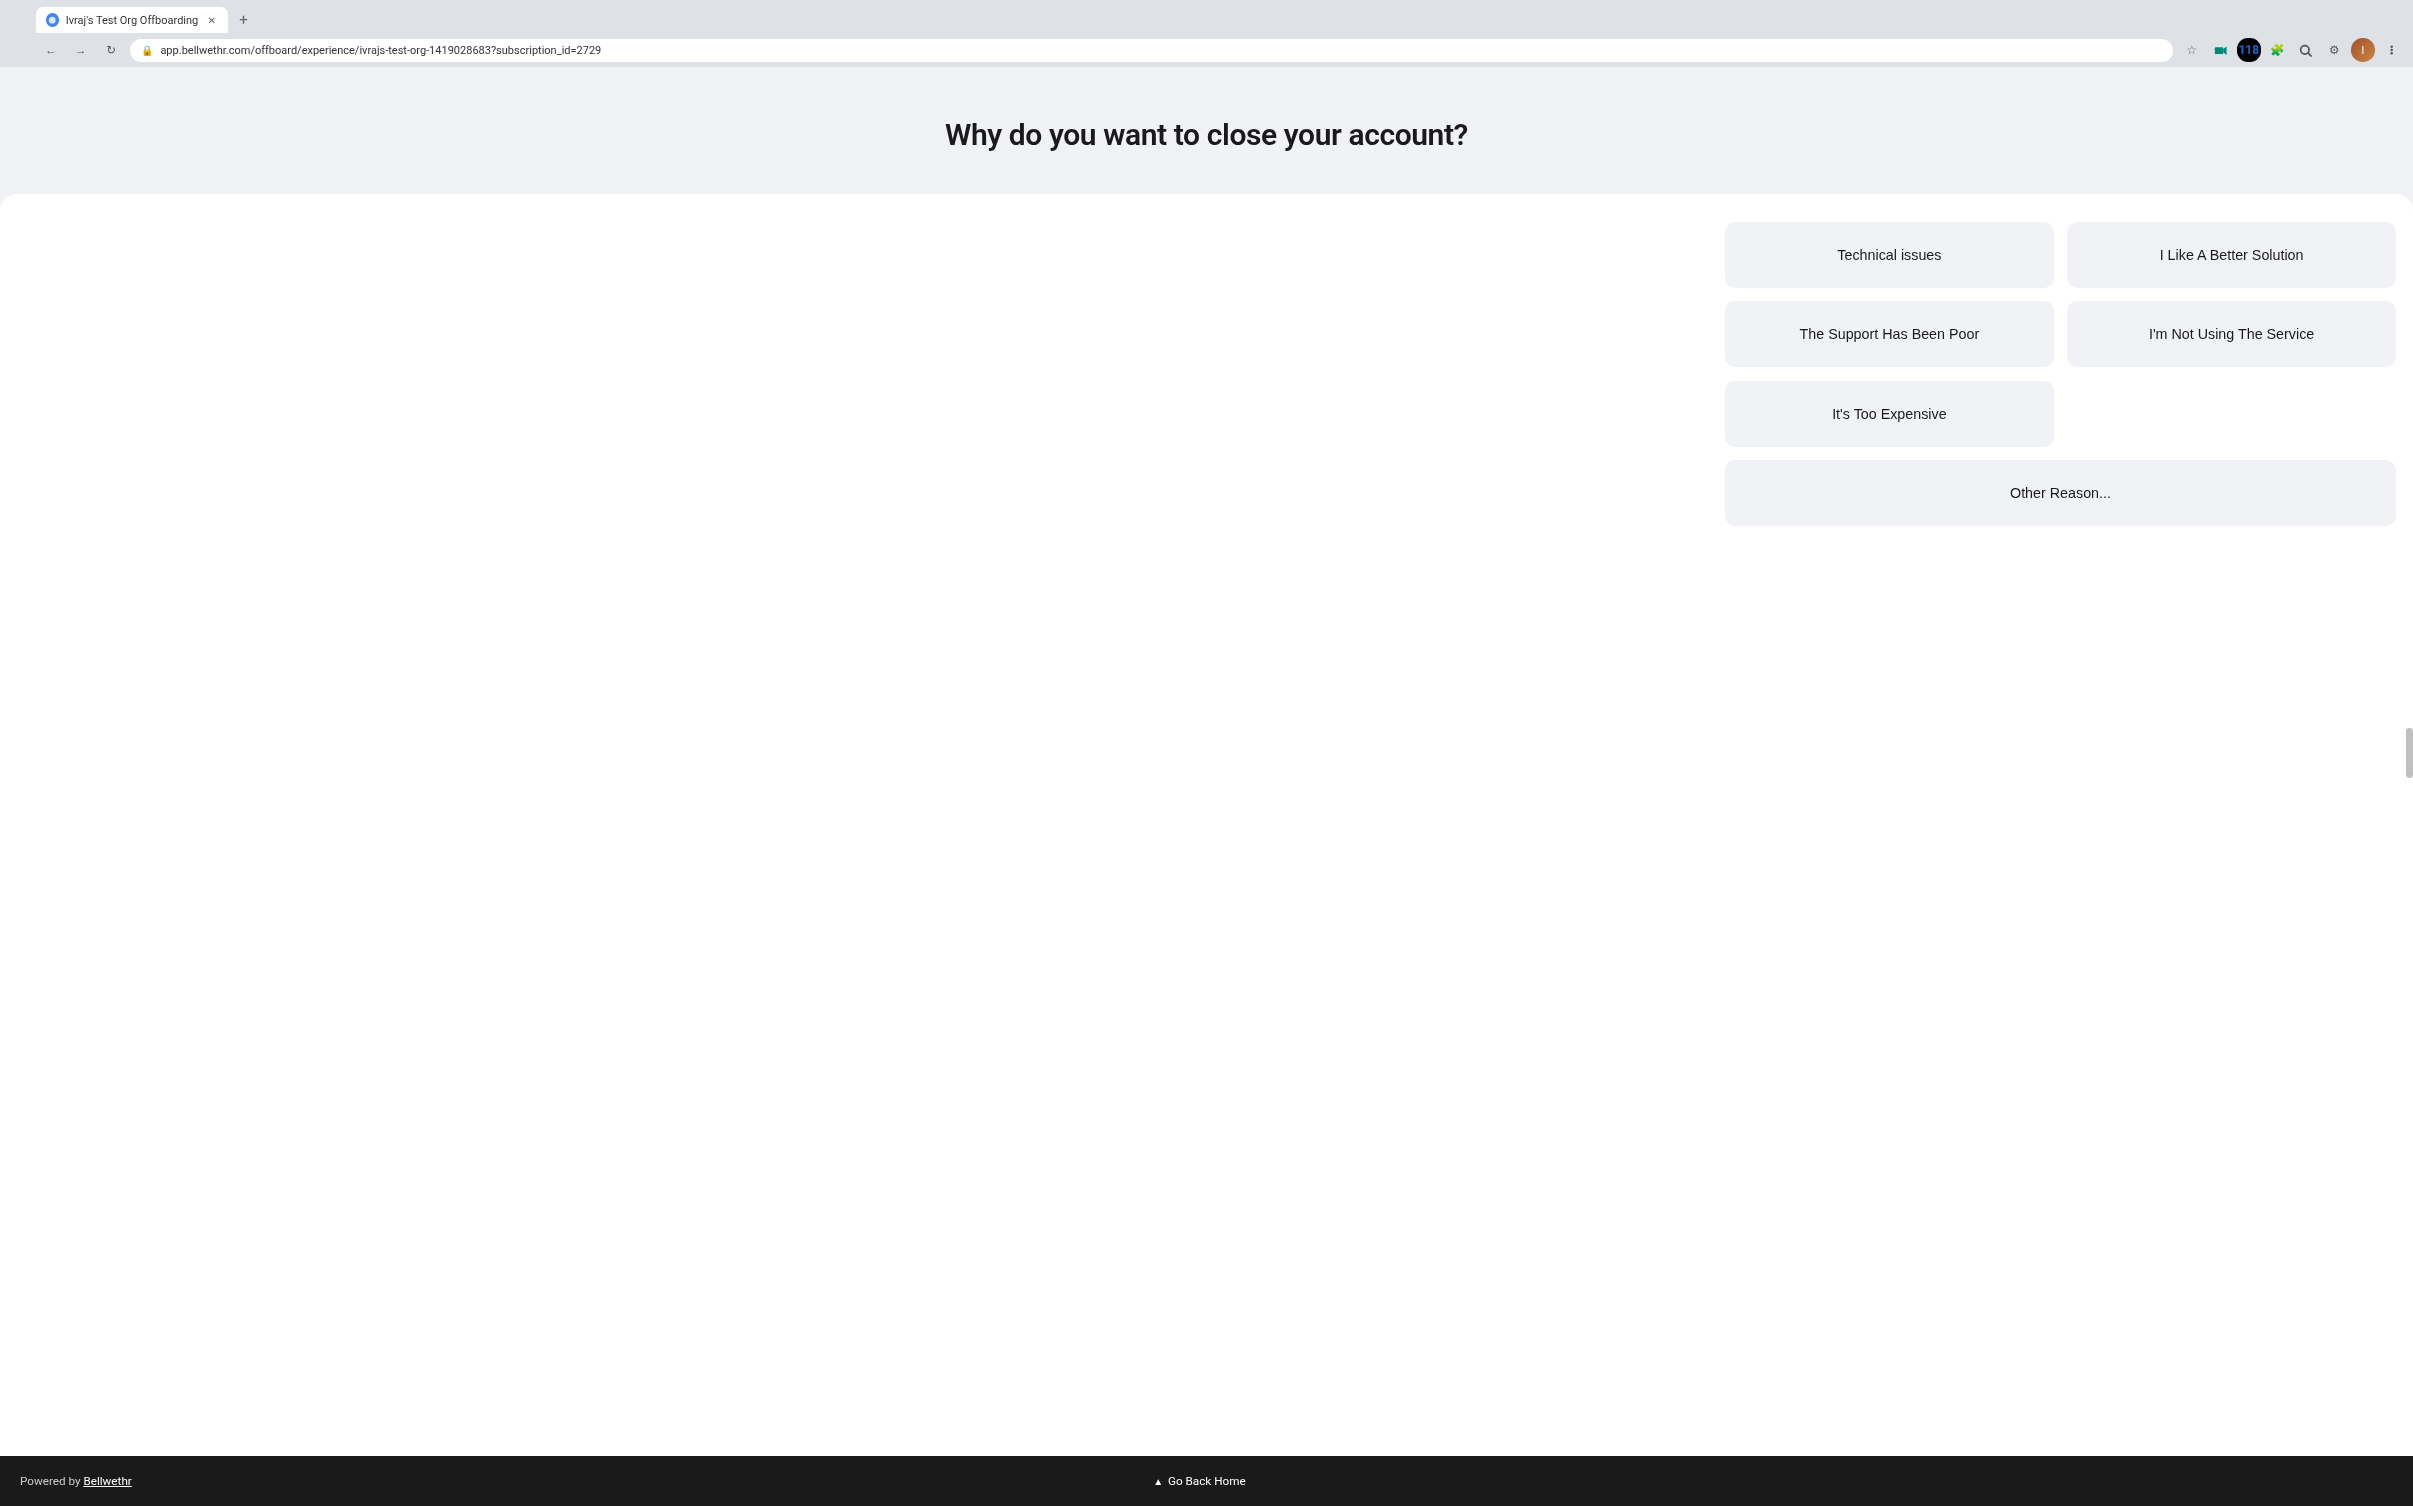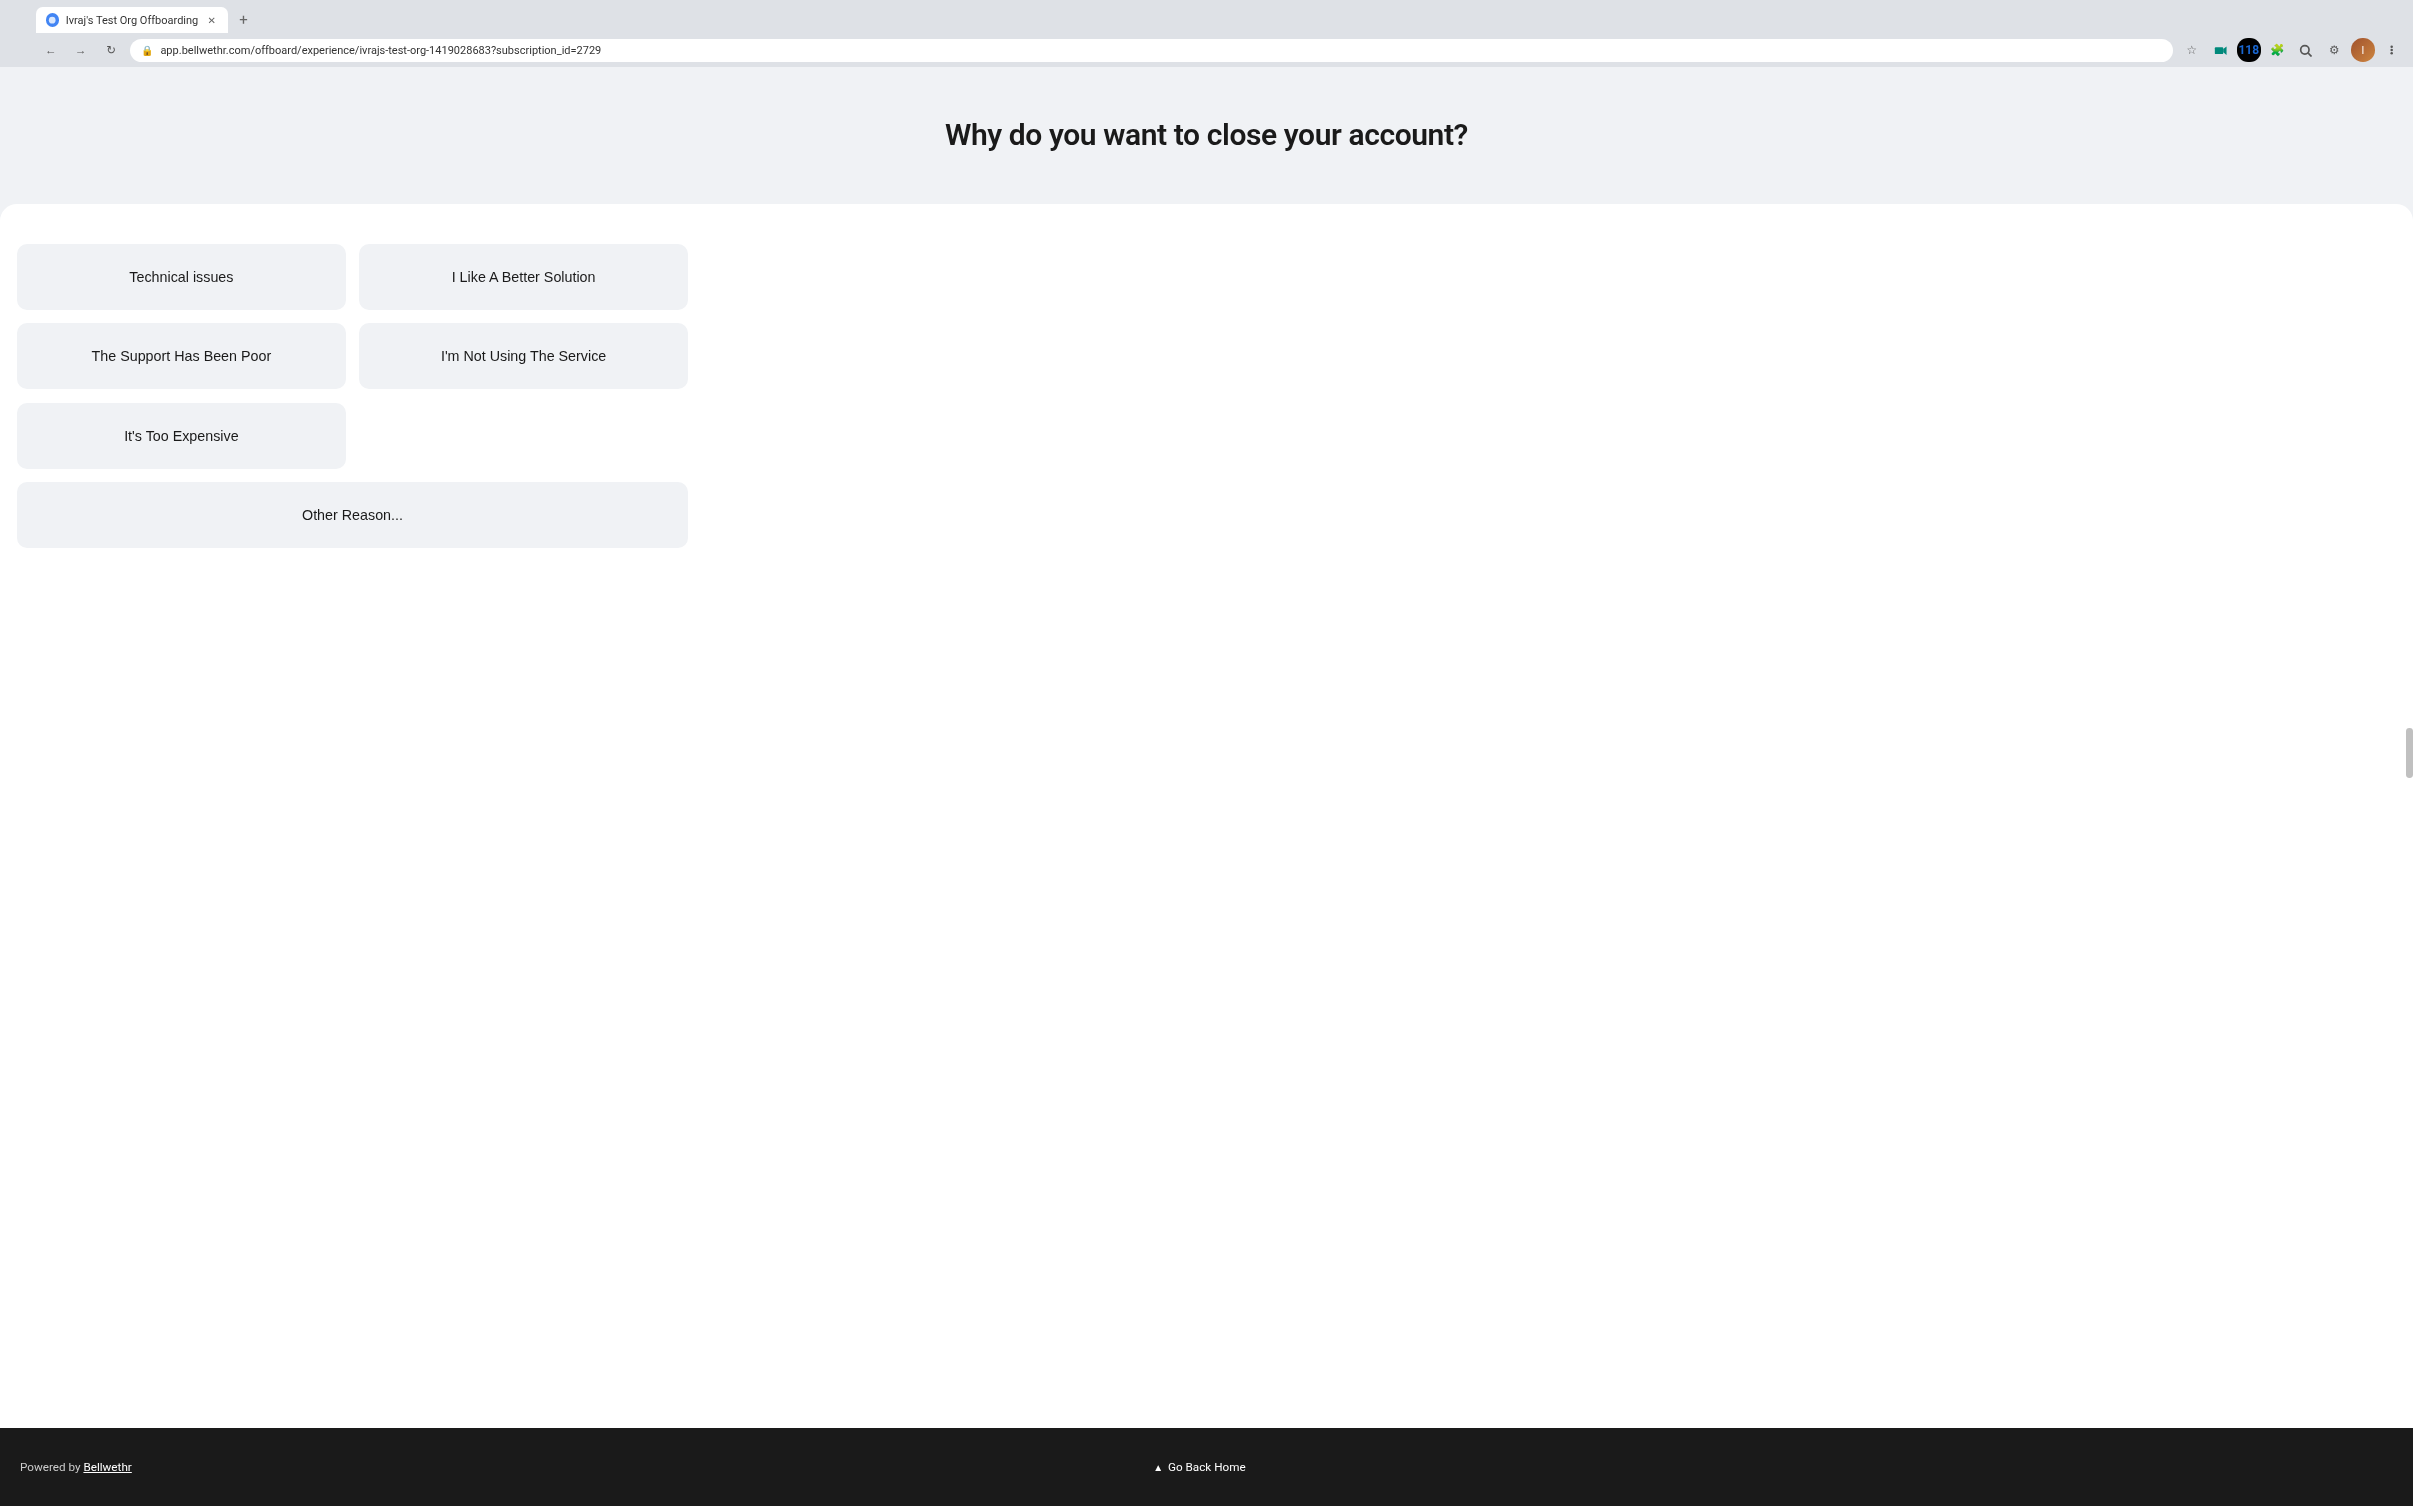--- a/index.html
+++ b/index.html
@@ -180,25 +180,24 @@
       font-size: 30px;
       font-weight: 600;
       color: #1a1a1a;
       letter-spacing: -0.4px;
     }
 
     .content-card {
       background: #fff;
       border-radius: 17px 17px 0 0;
       flex: 1;
-      padding: 40px 17px 34px;
+      padding: 28px 17px 34px;
       display: flex;
       flex-direction: column;
-      align-items: flex-start;
-      margin-top: 10px;
+      align-items: flex-end;
     }
 
     .options-grid {
       display: grid;
       grid-template-columns: 1fr 1fr;
       gap: 13.4px;
       width: 100%;
       max-width: 671px;
     }
 
@@ -216,21 +215,21 @@
     }
 
     .option-btn.full-width {
       grid-column: 1 / -1;
     }
 
     
     .footer {
       background: #1a1a1a;
       color: #fff;
-      padding: 32px 20px;
+      padding: 18px 20px;
       display: flex;
       align-items: flex-end;
       justify-content: space-between;
       flex-shrink: 0;
     }
 
     .footer-left {
       font-size: 11.7px;
       color: #ccc;
     }

